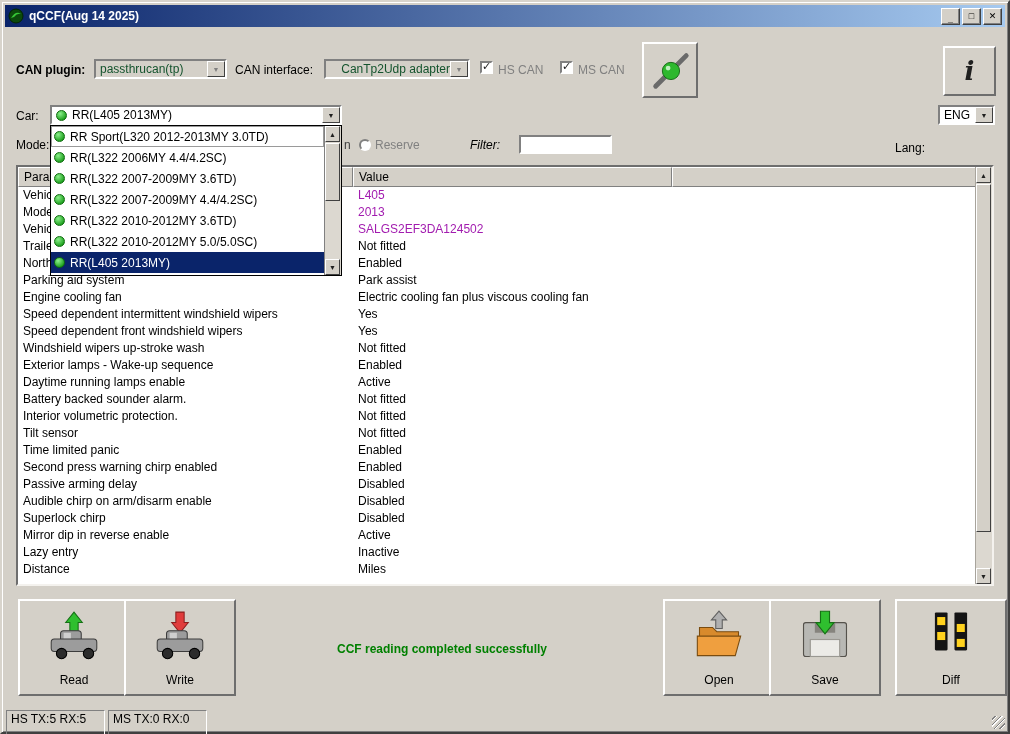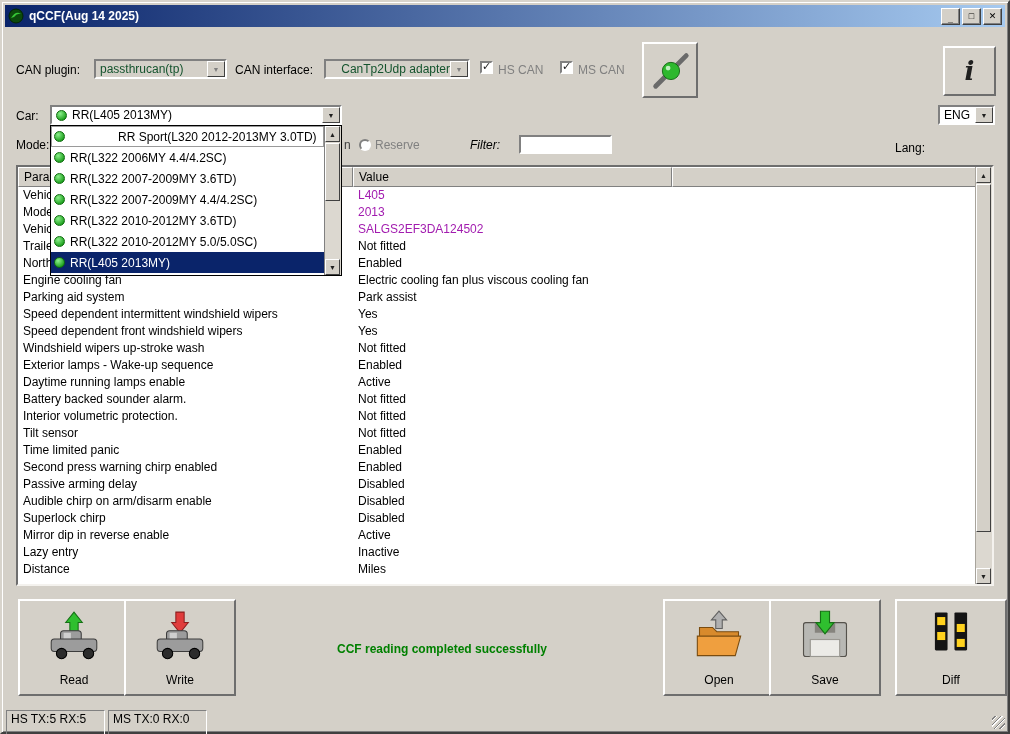--- a/index.html
+++ b/index.html
@@ -36,21 +36,21 @@
     border:2px solid;border-color:#808080 #fff #fff #808080;}
   .checkbox.checked::after{content:"✓";position:absolute;left:0px;top:-3px;font-size:11px;font-weight:bold;color:#1a1a1a;}
   .radio{position:absolute;width:12px;height:12px;border-radius:50%;background:#fff;box-sizing:border-box;
     border:2px solid;border-color:#808080 #fff #fff #808080;}
   
   .dropdown{position:absolute;left:48px;top:123px;width:292px;height:151px;background:#fff;
     border:1px solid #000;box-sizing:border-box;z-index:60;display:flex;}
   .dd-list{flex:1;overflow:hidden;}
   .dd-item{height:21px;display:flex;align-items:center;padding-left:3px;white-space:nowrap;}
   .dd-item.selected{background:#0a246a;color:#fff;}
-  .dd-item.hot{outline:1px solid #9a9a9a;outline-offset:-1px;gap:48px;}
+  .dd-item.hot{outline:1px solid #9a9a9a;outline-offset:-1px;}
   .dd-scroll{width:16px;position:relative;background:#dcd8d0;border-left:1px solid #808080;}
   .sb-btn{position:absolute;left:0;width:15px;height:16px;background:#d4d0c8;border:1px solid;
     border-color:#fff #404040 #404040 #fff;display:flex;align-items:center;justify-content:center;box-sizing:border-box;}
   .sb-btn.up{top:0;} .sb-btn.down{bottom:0;}
   .sb-btn.up::after{content:"▲";font-size:7px;color:#202020;}
   .sb-btn.down::after{content:"▼";font-size:7px;color:#202020;}
   .sb-thumb{position:absolute;left:0;width:15px;background:#d4d0c8;border:1px solid;
     border-color:#fff #404040 #404040 #fff;box-sizing:border-box;}
   
   .table{position:absolute;left:14px;top:163px;width:978px;height:421px;box-sizing:border-box;
@@ -96,21 +96,21 @@
         <span>_</span>
       </div>
     <div class="tb-btn">
         <span>□</span>
       </div>
     <div class="tb-btn">
         <span>✕</span>
       </div>
   </div>
 
-  <span class="lbl" style="left:14px;top:61px;">CAN plugin:</span>
+  <span class="lbl" style="left:14px;top:61px;font-weight:bold;">CAN plugin:</span>
   <div class="combo disabled" style="left:92px;top:57px;width:133px;">
     <span>passthrucan(tp)</span>
     <span class="arrow-btn"></span>
   </div>
   <span class="lbl" style="left:233px;top:61px;">CAN interface:</span>
   <div class="combo disabled" style="left:322px;top:57px;width:146px;justify-content:flex-end;">
     <span>CanTp2Udp adapter</span>
     <span class="arrow-btn"></span>
   </div>
   <div class="checkbox checked" style="left:478px;top:59px;"></div>
@@ -175,27 +175,27 @@
           <div class="cell c-param">Traile</div>
           <div class="cell c-value">Not fitted</div>
           <div class="cell c-extra"></div>
         </div>
         <div class="trow">
           <div class="cell c-param">North</div>
           <div class="cell c-value">Enabled</div>
           <div class="cell c-extra"></div>
         </div>
         <div class="trow">
+          <div class="cell c-param">Parking aid system</div>
+          <div class="cell c-value">Park assist</div>
+          <div class="cell c-extra"></div>
+        </div>
+        <div class="trow">
           <div class="cell c-param">Engine cooling fan</div>
           <div class="cell c-value">Electric cooling fan plus viscous cooling fan</div>
-          <div class="cell c-extra"></div>
-        </div>
-        <div class="trow">
-          <div class="cell c-param">Parking aid system</div>
-          <div class="cell c-value">Park assist</div>
           <div class="cell c-extra"></div>
         </div>
         <div class="trow">
           <div class="cell c-param">Speed dependent intermittent windshield wipers</div>
           <div class="cell c-value">Yes</div>
           <div class="cell c-extra"></div>
         </div>
         <div class="trow">
           <div class="cell c-param">Speed dependent front windshield wipers</div>
           <div class="cell c-value">Yes</div>

